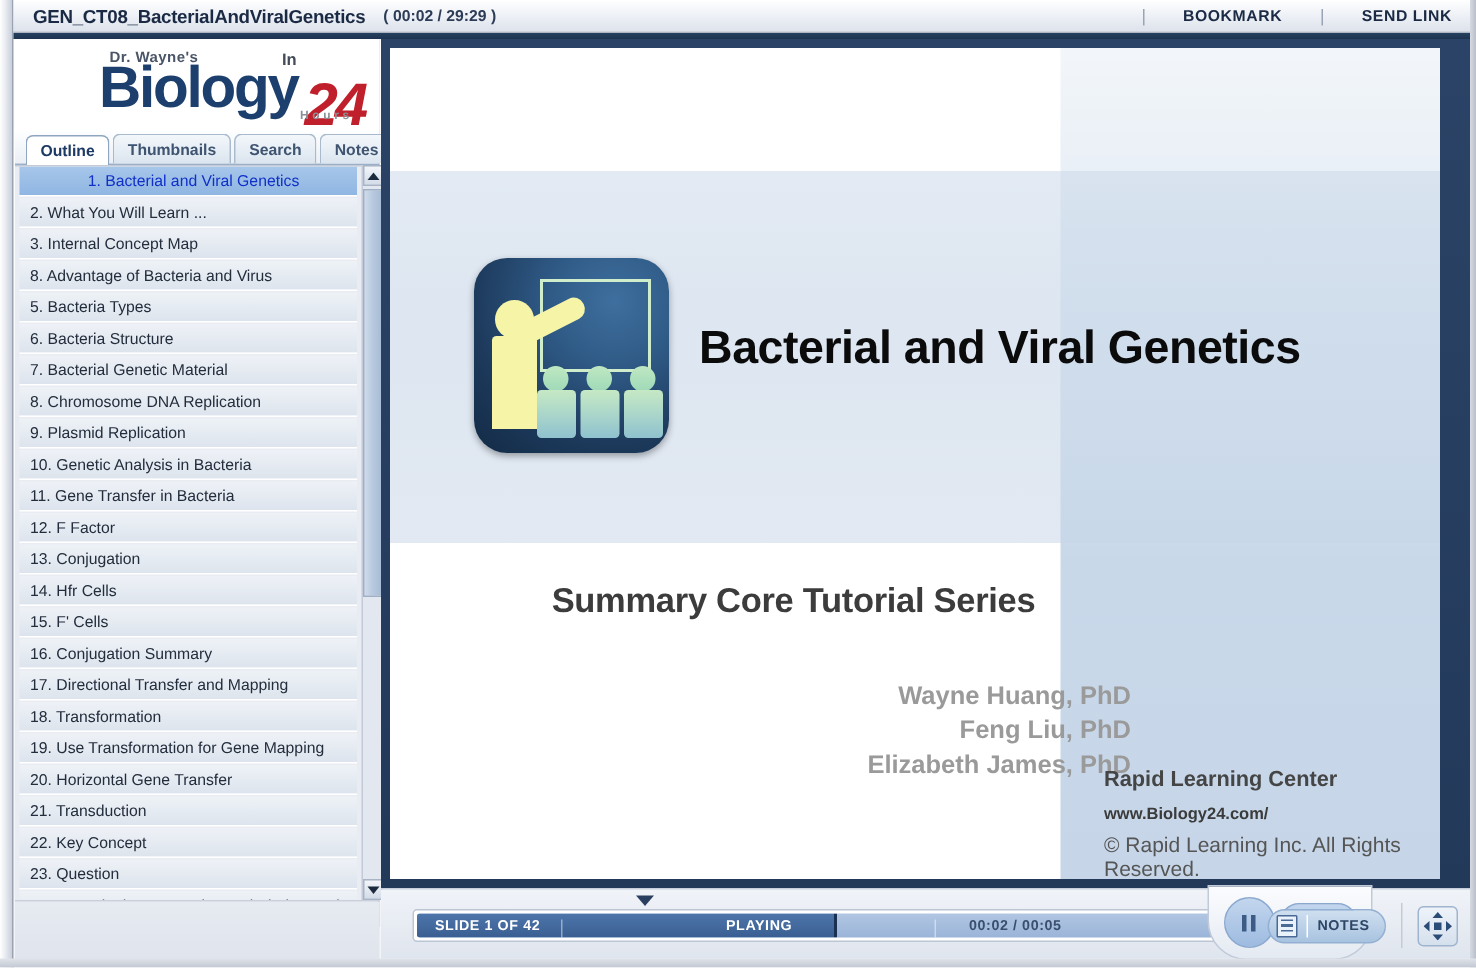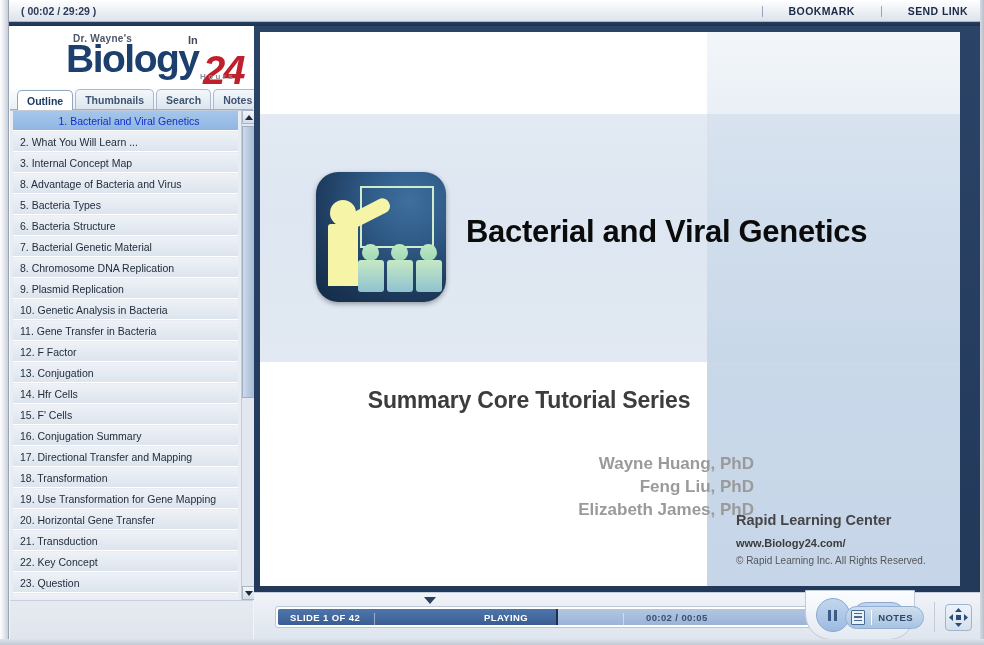--- a/index.html
+++ b/index.html
@@ -268,21 +268,21 @@
   }
   .ft-org {
     font-size:14.5px; font-weight:bold; color:#454545;
     margin-bottom:9px;
   }
   .ft-url {
     font-size:11px; font-weight:bold; color:#3b3b3b;
     margin-bottom:6px;
   }
   .ft-copy {
-    font-size:10px; color:#555555;
+    font-size:14px; color:#555555;
   }
 
   
   #ctrl-bar {
     position:absolute; left:254px; top:592px; width:726px; height:47px;
     background: linear-gradient(180deg,#f0f3f8 0%,#dfe5ee 100%);
     border-top:1px solid #c7cedb;
   }
   #progress-section {
     position:absolute; left:10px; top:4px; width:575px; height:40px;
@@ -391,20 +391,21 @@
 </style>
 </head>
 <body>
 
 <div id="app">
 
   <div class="win-left-edge"></div>
   <div class="win-right-edge"></div>
 
   <div id="header">
+    <div id="header-title">GEN_CT08_BacterialAndViralGenetics</div>
     <div id="header-time">( 00:02 / 29:29 )</div>
     <div id="header-right">
       <div class="hdr-sep"></div>
       <div class="hdr-link">BOOKMARK</div>
       <div class="hdr-sep"></div>
       <div class="hdr-link">SEND LINK</div>
     </div>
   </div>
   <div id="header-strip"></div>
 

